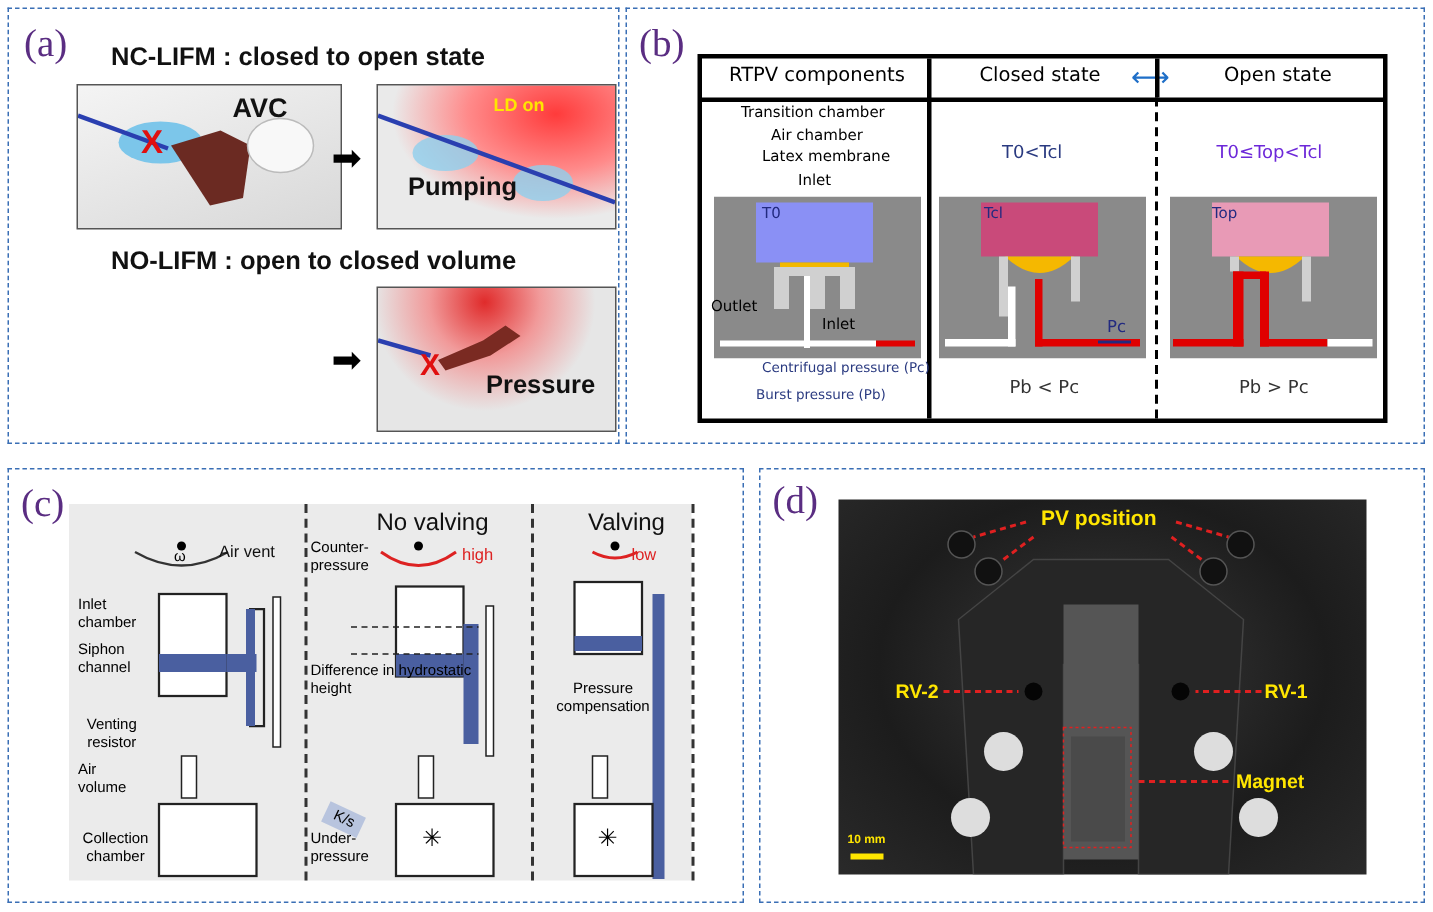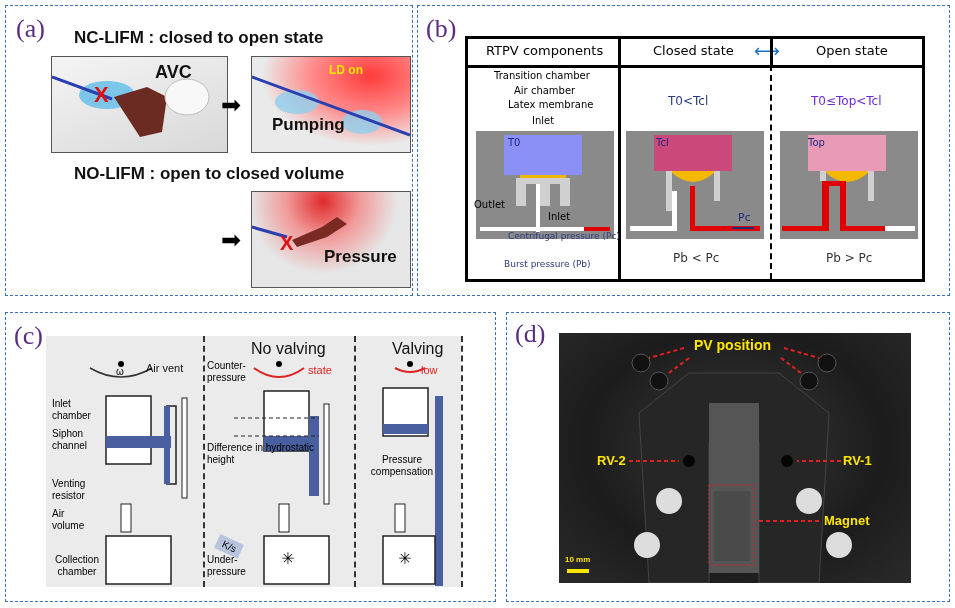--- a/index.html
+++ b/index.html
@@ -78,21 +78,21 @@
       <rect x="50" y="53" width="10" height="40" fill="#8a8a8a"></rect>
       <rect x="60" y="53" width="4" height="48" fill="#fff"></rect>
       <rect x="74" y="53" width="10" height="22" fill="#8a8a8a"></rect>
       <rect x="4" y="96" width="60" height="4" fill="#fff"></rect>
       <rect x="60" y="96" width="48" height="4" fill="#fff"></rect>
       <rect x="108" y="96" width="26" height="4" fill="#e00000"></rect>
     </svg>
     <div class="tcell" style="left:40px;top:98px;font-size:10px;color:#222a80;">T0</div>
     <div class="tcell" style="left:6px;top:160px;font-size:10px;">Outlet</div>
     <div class="tcell" style="left:80px;top:172px;font-size:10px;">Inlet</div>
-    <div class="tcell" style="left:22px;top:192px;font-size:9px;color:#2a3a80;padding-left:18px;">Centrifugal pressure (Pc)</div>
+    <div class="tcell" style="left:22px;top:202px;font-size:9px;color:#2a3a80;padding-left:18px;">Centrifugal pressure (Pc)</div>
     <div class="tcell" style="left:36px;top:220px;font-size:9px;color:#2a3a80;">Burst pressure (Pb)</div>
 
     <div class="tcell" style="left:200px;top:55px;font-size:12px;color:#2a3a80;">T0&lt;Tcl</div>
     <svg class="abs" style="left:158px;top:92px;" width="138" height="108">
       <rect x="0" y="0" width="138" height="108" fill="#8a8a8a"></rect>
       <rect x="28" y="4" width="78" height="36" fill="#c94a7a"></rect>
       <path d="M44 40 Q67 62 90 40 Z" fill="#f5b800"></path>
       <rect x="40" y="40" width="6" height="40" fill="#d0d0d0"></rect>
       <rect x="88" y="40" width="6" height="30" fill="#d0d0d0"></rect>
       <rect x="46" y="60" width="5" height="40" fill="#fff"></rect>
@@ -141,39 +141,39 @@
       <path d="M120 70 L130 70 L130 148 L120 148" fill="none" stroke="#222" stroke-width="1.5"></path>
       <rect x="118" y="70" width="6" height="78" fill="#4a5fa0"></rect>
       <rect x="136" y="62" width="5" height="100" fill="#fff" stroke="#222"></rect>
       <rect x="75" y="168" width="10" height="28" fill="#fff" stroke="#222"></rect>
       <rect x="60" y="200" width="65" height="48" fill="#fff" stroke="#222" stroke-width="1.5"></rect>
     </svg>
     <div class="abs" style="left:70px;top:30px;font-size:10px;">ω</div>
     <div class="abs" style="left:100px;top:26px;font-size:11px;color:#111;">Air vent</div>
     <div class="abs" style="left:6px;top:62px;font-size:10px;width:45px;line-height:1.2;">Inlet chamber</div>
     <div class="abs" style="left:6px;top:92px;font-size:10px;width:45px;line-height:1.2;">Siphon channel</div>
-    <div class="abs" style="left:6px;top:142px;font-size:10px;width:45px;line-height:1.2;">Venting resistor</div>
+    <div class="abs" style="left:6px;top:142px;font-size:10px;width:45px;line-height:1.2;text-align:center;">Venting resistor</div>
     <div class="abs" style="left:6px;top:172px;font-size:10px;width:40px;line-height:1.2;">Air volume</div>
     <div class="abs" style="left:6px;top:218px;font-size:10px;width:50px;line-height:1.2;text-align:center;">Collection chamber</div>
 
     <div class="abs" style="left:205px;top:4px;font-size:16px;color:#111;">No valving</div>
     <svg class="abs" style="left:158px;top:0;" width="150" height="251">
       <path d="M50 32 Q75 50 100 32" fill="none" stroke="#d22" stroke-width="2"></path>
       <circle cx="75" cy="28" r="3" fill="#000"></circle>
       <rect x="60" y="55" width="45" height="60" fill="#fff" stroke="#222" stroke-width="1.5"></rect>
       <rect x="60" y="100" width="45" height="15" fill="#4a5fa0"></rect>
       <rect x="105" y="80" width="10" height="80" fill="#4a5fa0"></rect>
       <rect x="120" y="68" width="5" height="100" fill="#fff" stroke="#222"></rect>
       <line x1="30" y1="82" x2="115" y2="82" stroke="#222" stroke-dasharray="4 3"></line>
       <line x1="30" y1="100" x2="115" y2="100" stroke="#222" stroke-dasharray="4 3"></line>
       <rect x="75" y="168" width="10" height="28" fill="#fff" stroke="#222"></rect>
       <rect x="60" y="200" width="65" height="48" fill="#fff" stroke="#222" stroke-width="1.5"></rect>
       <text x="84" y="228" font-size="16" text-anchor="middle">✳</text>
     </svg>
-    <div class="abs" style="left:262px;top:28px;font-size:11px;color:#d22;">state</div>
+    <div class="abs" style="left:262px;top:28px;font-size:11px;color:#d22;">high</div>
     <div class="abs" style="left:161px;top:24px;font-size:10px;width:55px;line-height:1.2;">Counter-pressure</div>
     <div class="abs" style="left:161px;top:106px;font-size:10px;width:110px;line-height:1.2;">Difference in hydrostatic height</div>
     <div class="abs" style="left:170px;top:203px;font-size:10px;background:#b8c4de;padding:2px 6px;transform:rotate(25deg);">K/s</div>
     <div class="abs" style="left:161px;top:218px;font-size:10px;width:50px;line-height:1.2;">Under-pressure</div>
 
     <div class="abs" style="left:346px;top:4px;font-size:16px;color:#111;">Valving</div>
     <svg class="abs" style="left:309px;top:0;" width="106" height="251">
       <path d="M40 32 Q55 40 70 32" fill="none" stroke="#d22" stroke-width="2"></path>
       <circle cx="55" cy="28" r="3" fill="#000"></circle>
       <rect x="28" y="52" width="45" height="48" fill="#fff" stroke="#222" stroke-width="1.5"></rect>

